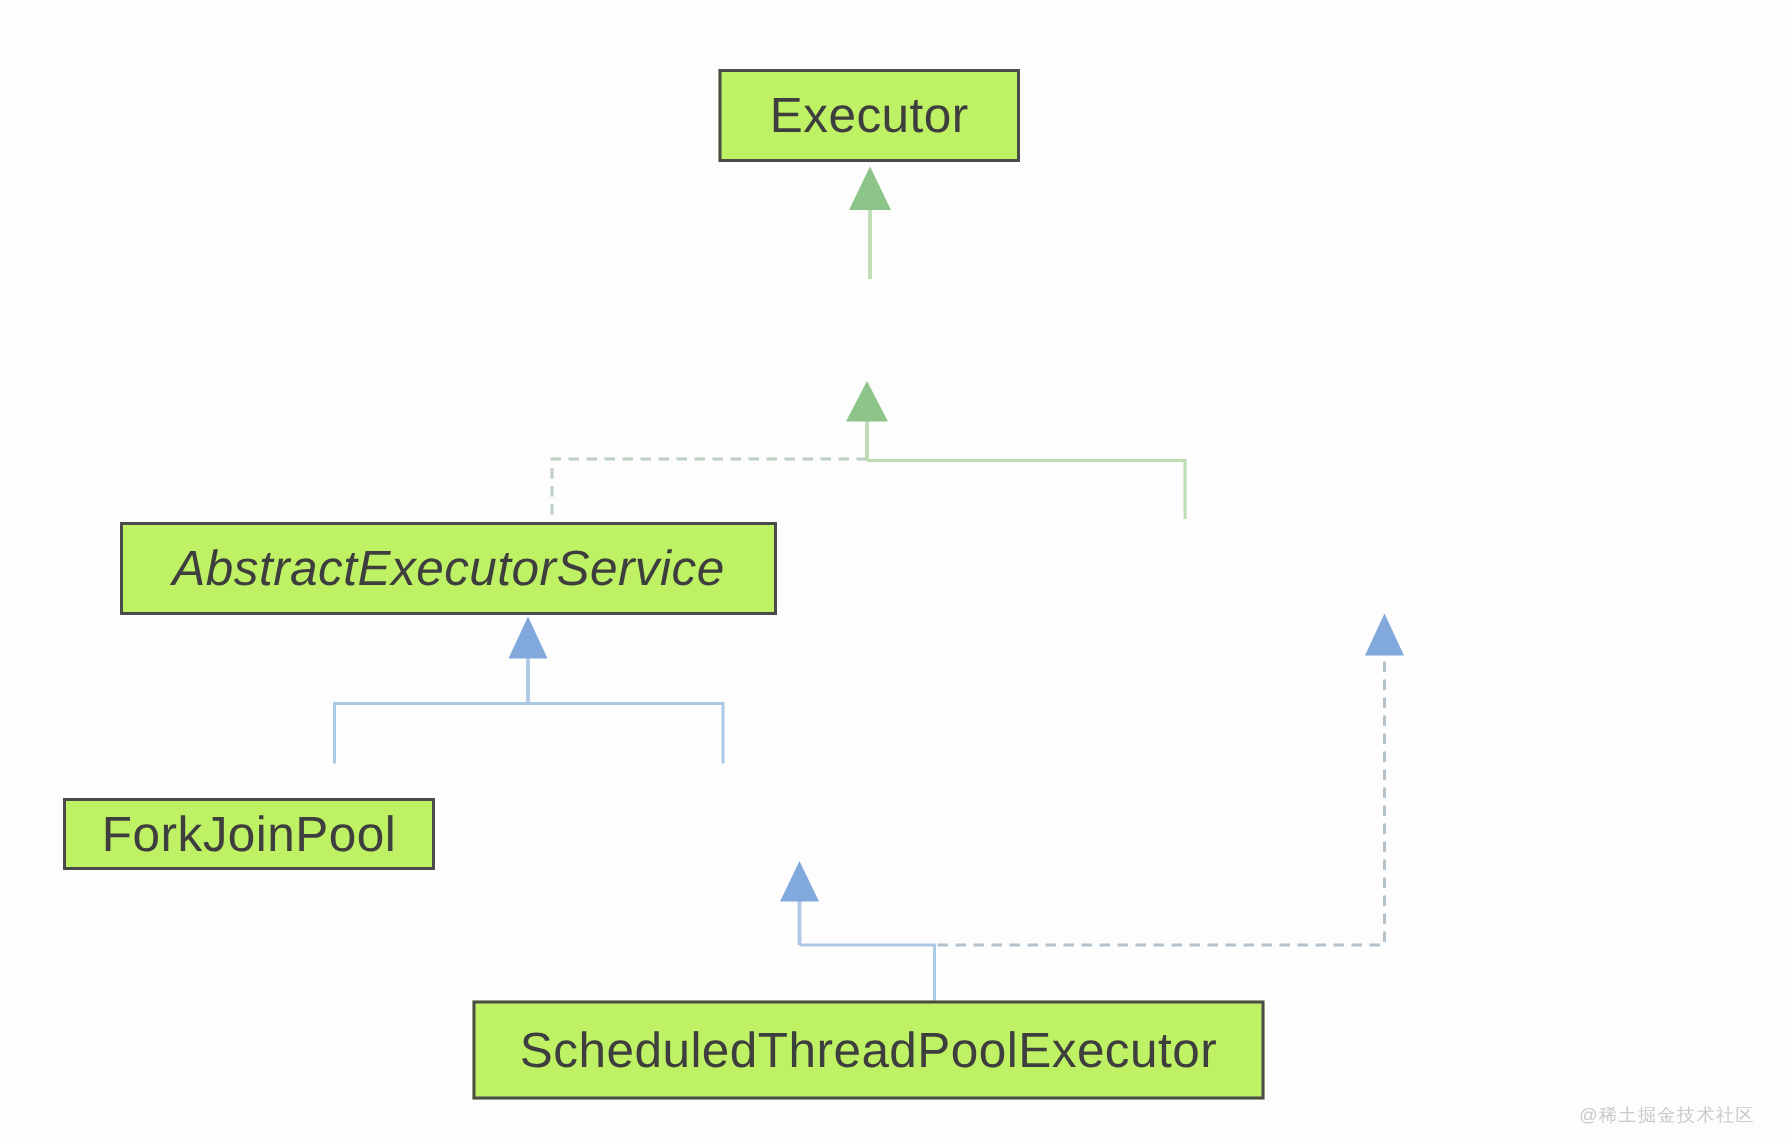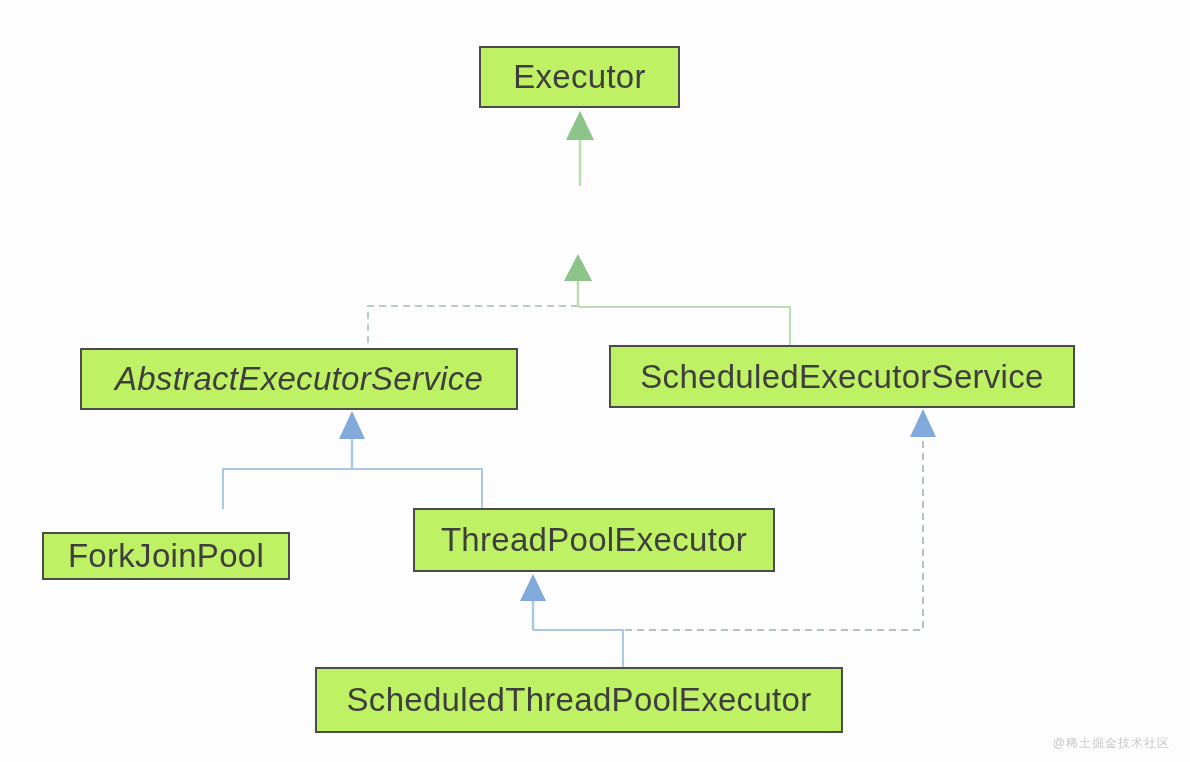--- a/index.html
+++ b/index.html
@@ -87,31 +87,25 @@
 
   <div class="node n-executor">
     <span>Executor</span>
   </div>
 
 
   <div class="node n-abstract-es">
     <span>AbstractExecutorService</span>
   </div>
 
-  <div class="node n-scheduled-es">
-    <span>ScheduledExecutorService</span>
-  </div>
 
   <div class="node n-fork-join-pool">
     <span>ForkJoinPool</span>
   </div>
 
-  <div class="node n-thread-pool-exec">
-    <span>ThreadPoolExecutor</span>
-  </div>
 
   <div class="node n-sched-tp-exec">
     <span>ScheduledThreadPoolExecutor</span>
   </div>
 
   <div class="watermark">@稀土掘金技术社区</div>
 
 </div>
 
 </body></html>

